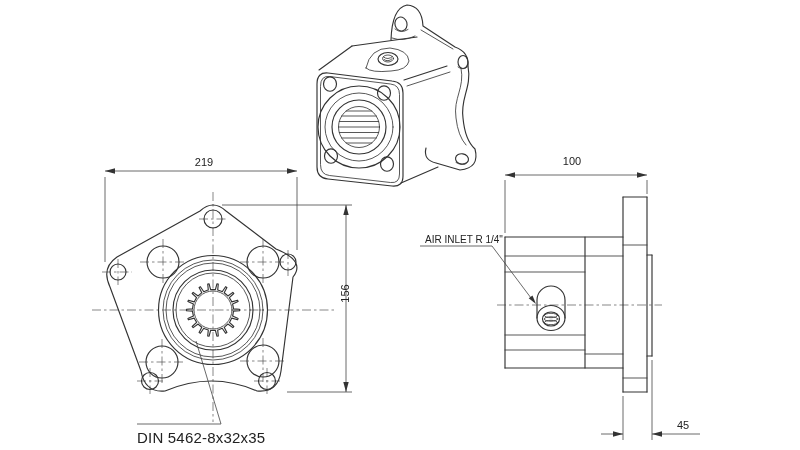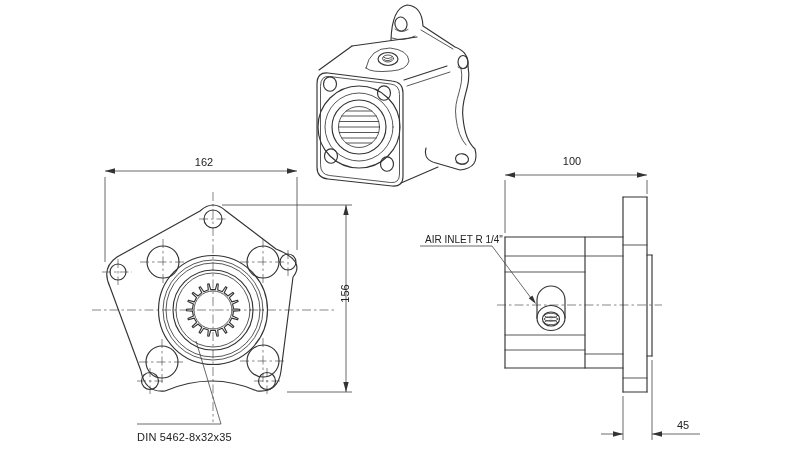--- a/index.html
+++ b/index.html
@@ -3,21 +3,21 @@
 <meta charset="utf-8">
 <style>
   html,body{margin:0;padding:0;background:#ffffff;}
   #stage{position:relative;width:800px;height:450px;background:#ffffff;overflow:hidden;
          font-family:"Liberation Sans", sans-serif;}
   #stage svg{position:absolute;left:0;top:0;}
   .txt{position:absolute;color:#222;font-size:11px;line-height:13px;white-space:nowrap;}
   .center{text-align:center;}
   .rot{transform:rotate(-90deg);transform-origin:center;}
   .small{font-size:10px;}
-  .din{font-size:11px;letter-spacing:0.2px;}
+  .din{font-size:15px;letter-spacing:0.2px;}
   
   .ol{fill:none;stroke:#333;stroke-width:1.15;stroke-linejoin:round;stroke-linecap:round;}
   .il{fill:none;stroke:#3a3a3a;stroke-width:0.85;stroke-linejoin:round;stroke-linecap:round;}
   .dim{fill:none;stroke:#444;stroke-width:0.8;}
   .cl{fill:none;stroke:#555;stroke-width:0.7;stroke-dasharray:9 3 2.5 3;}
   .ah{fill:#333;stroke:none;}
 </style>
 </head>
 <body>
 
@@ -203,21 +203,21 @@
     </g>
 
     <g>
       <line class="dim" x1="420" y1="246" x2="492" y2="246"></line>
       <line class="dim" x1="492" y1="246" x2="534" y2="302"></line>
       <polygon class="ah" points="536,304 528.7,298.3 532.5,295.4"></polygon>
     </g>
   </g>
 </svg>
 
-  <div class="txt center" style="left:184px;top:156px;width:40px;">162</div>
+  <div class="txt center" style="left:184px;top:156px;width:40px;">219</div>
 
   <div class="txt center rot" style="left:327px;top:287px;width:36px;">156</div>
 
   <div class="txt center" style="left:552px;top:155px;width:40px;text-align:center;">100</div>
 
   <div class="txt center" style="left:668px;top:419px;width:30px;">45</div>
 
   <div class="txt small center" style="left:425px;top:233px;width:70px;">AIR INLET R 1/4"</div>
 
   <div class="txt din" style="left:137px;top:431px;">DIN 5462-8x32x35</div>

